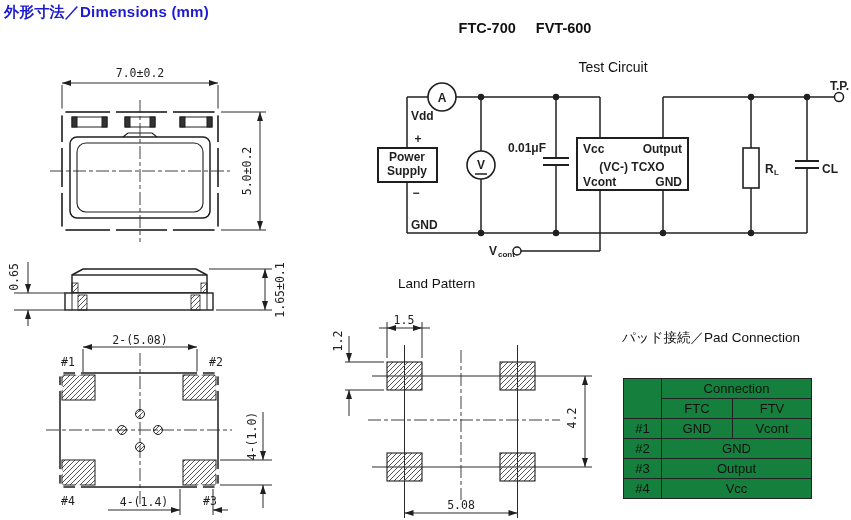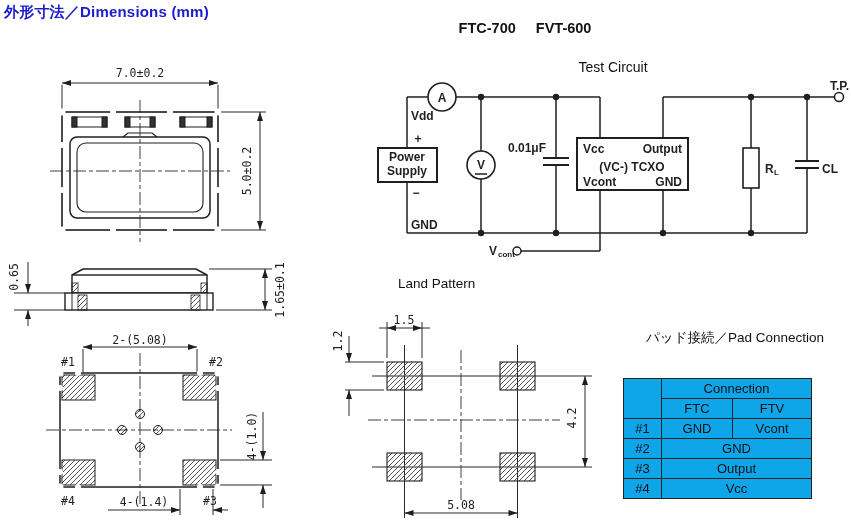--- a/index.html
+++ b/index.html
@@ -11,40 +11,40 @@
   #page-title{
     left:4px;top:3px;font-size:15px;font-weight:bold;color:#1c1ccd;
     letter-spacing:0.2px;
   }
   #models{
     left:375px;top:20px;width:300px;display:flex;justify-content:center;gap:20px;
     font-size:14.5px;font-weight:bold;color:#111;
   }
   #test-circuit-label{left:553px;top:59px;width:120px;text-align:center;font-size:14px;color:#111;}
   #land-pattern-label{left:398px;top:276px;width:120px;font-size:13.5px;color:#111;}
-  #pad-connection-title{left:622px;top:329px;font-size:13.5px;color:#111;margin-left:24px;}
+  #pad-connection-title{left:622px;top:329px;font-size:13.5px;color:#111;}
   svg{position:absolute;overflow:visible;}
   svg text{fill:#1f1f1f;}
   .dimtxt{font-family:"DejaVu Sans Mono", monospace;font-size:11.5px;}
   .ckt{font-family:"Liberation Sans", sans-serif;font-weight:bold;font-size:12px;}
   .ckt-sm{font-family:"Liberation Sans", sans-serif;font-weight:bold;font-size:8px;}
   .wire{stroke:#1f1f1f;stroke-width:1.5;fill:none;}
   .wire2{stroke:#1f1f1f;stroke-width:2;fill:none;}
   .thin{stroke:#2a2a2a;stroke-width:1;fill:none;}
   .cline{stroke:#2a2a2a;stroke-width:0.9;fill:none;stroke-dasharray:13 3 4 3;}
   .arr{fill:#1f1f1f;stroke:none;}
   .dot{fill:#1f1f1f;stroke:none;}
   .node{fill:#ffffff;stroke:#1f1f1f;stroke-width:1.5;}
   #pad-table{
     left:623px;top:378px;border-collapse:collapse;font-size:13px;color:#111;
     table-layout:fixed;
   }
   #pad-table td{
     border:1.4px solid #222;text-align:center;padding:0;height:19px;line-height:19px;
-    background:#0ea5e9;
+    background:#15803d;
   }
 </style>
 </head>
 <body>
 
 <div class="abs" id="page-title">外形寸法／Dimensions (mm)</div>
 
 <div class="abs" id="models">
   <span>FTC-700</span>
   <span>FVT-600</span>

